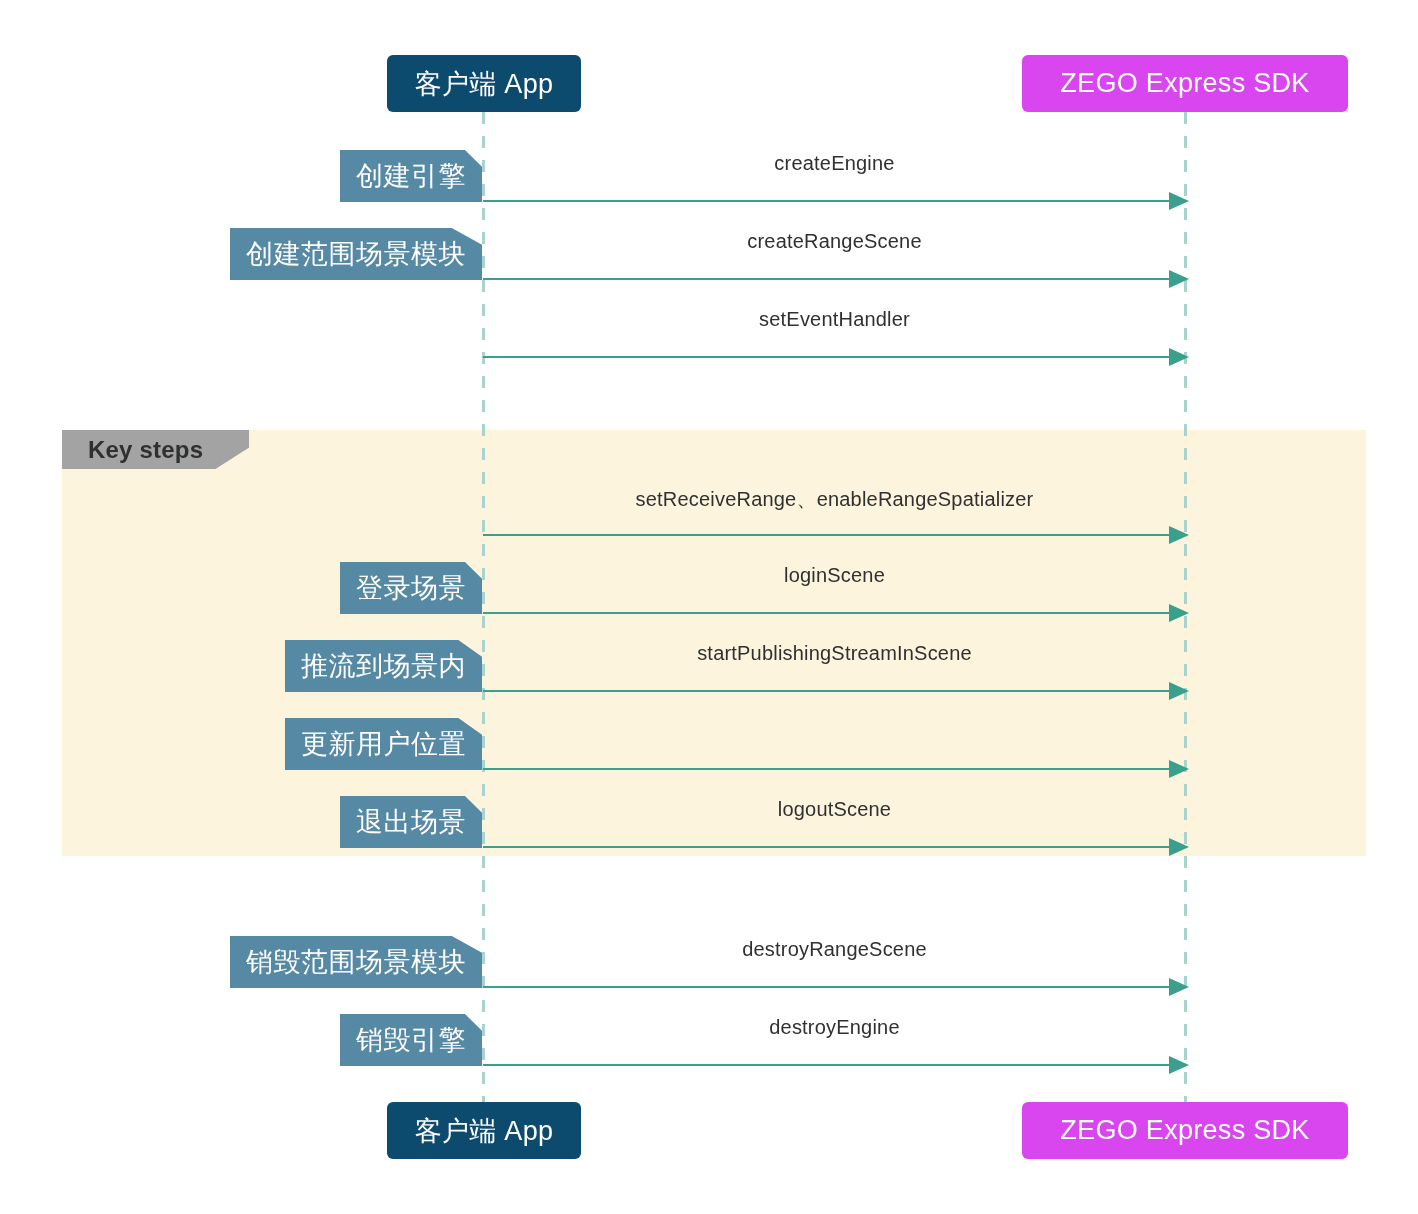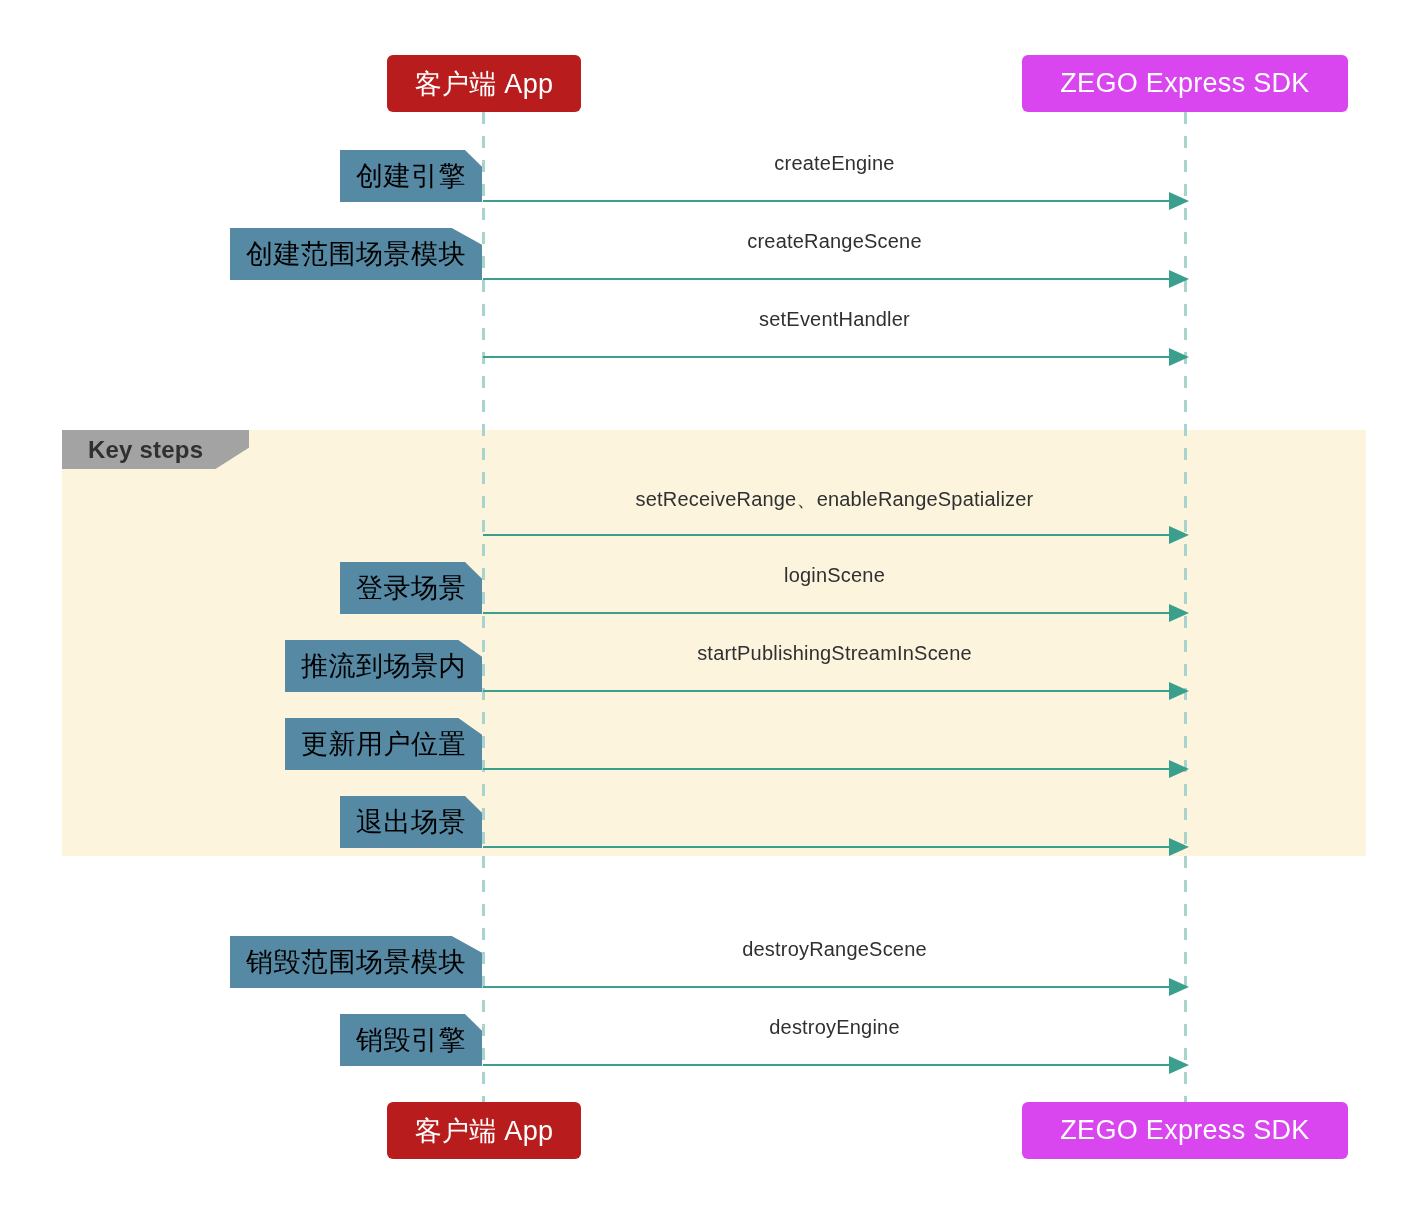--- a/index.html
+++ b/index.html
@@ -46,21 +46,21 @@
     align-items: center;
     justify-content: center;
     border-radius: 6px;
     color: #ffffff;
     font-size: 27px;
     letter-spacing: 0.3px;
     z-index: 4;
     box-sizing: border-box;
     white-space: nowrap;
   }
-  .actor.client { background: #b91c1c; }
+  .actor.client { background: #0c4a6e; }
   .actor.sdk    { background: #d946ef; }
 
   .actor.head-client { left: 387px; top: 55px;   width: 194px; height: 57px; }
   .actor.head-sdk    { left: 1022px; top: 55px;  width: 326px; height: 57px; }
   .actor.foot-client { left: 387px; top: 1102px; width: 194px; height: 57px; }
   .actor.foot-sdk    { left: 1022px; top: 1102px;width: 326px; height: 57px; }
 
   
   .fragment {
     position: absolute;
@@ -104,21 +104,21 @@
   .msg-label {
     position: absolute;
     right: 936px;          
     top: 0;
     height: 52px;
     display: flex;
     align-items: center;
     justify-content: center;
     padding: 0 16px 0 16px;
     background: #5689a4;
-    color: #000000;
+    color: #ffffff;
     font-size: 27px;
     letter-spacing: 0.5px;
     box-sizing: border-box;
     white-space: nowrap;
     -webkit-clip-path: polygon(0 0, 88% 0, 100% 32%, 100% 100%, 0 100%);
     clip-path: polygon(0 0, 88% 0, 100% 32%, 100% 100%, 0 100%);
   }
 
   
   .msg-arrow {
@@ -196,20 +196,21 @@
         <div class="msg-label">推流到场景内</div>
         <div class="msg-method">startPublishingStreamInScene</div>
         <div class="msg-arrow"></div>
       </div>
       <div class="msg" style="top: 718px;">
         <div class="msg-label">更新用户位置</div>
         <div class="msg-arrow"></div>
       </div>
       <div class="msg" style="top: 796px;">
         <div class="msg-label">退出场景</div>
+        <div class="msg-method">logoutScene</div>
         <div class="msg-arrow"></div>
       </div>
       <div class="msg" style="top: 936px;">
         <div class="msg-label">销毁范围场景模块</div>
         <div class="msg-method">destroyRangeScene</div>
         <div class="msg-arrow"></div>
       </div>
       <div class="msg" style="top: 1014px;">
         <div class="msg-label">销毁引擎</div>
         <div class="msg-method">destroyEngine</div>

